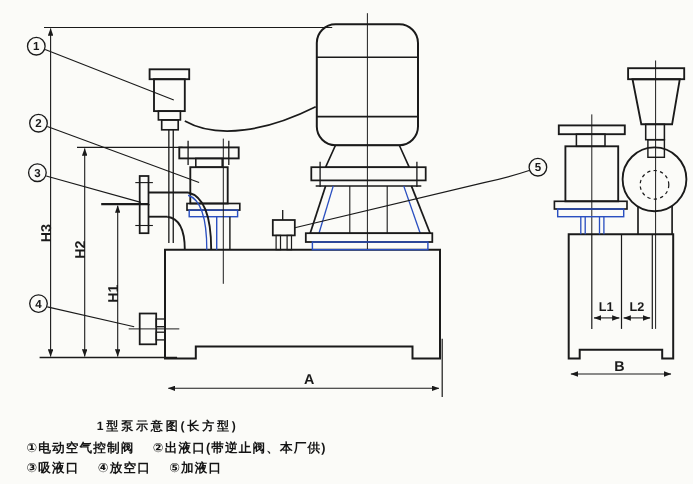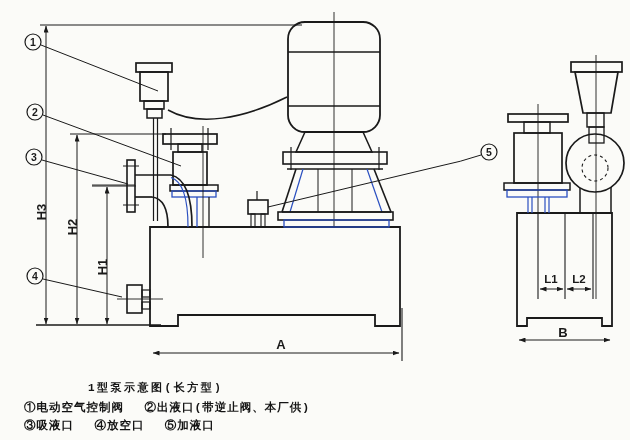--- a/index.html
+++ b/index.html
@@ -1,19 +1,19 @@
 <!DOCTYPE html>
 <html><head>
 <meta charset="utf-8">
 <style>
   html,body{margin:0;padding:0;}
   body{font-family:"Liberation Sans","DejaVu Sans",sans-serif;}
   .page{position:relative;width:630px;height:440px;background:#fbfbf8;overflow:hidden;}
   svg{position:absolute;left:0;top:0;}
-  .caption{position:absolute;color:#141414;font-weight:600;white-space:nowrap;font-family:Liberation Mono, monospace;}
+  .caption{position:absolute;color:#141414;font-weight:600;white-space:nowrap;}
   .cap-title{left:88px;top:380px;font-size:11px;letter-spacing:2.5px;}
   .cap-line1{left:24px;top:400px;font-size:11.5px;letter-spacing:1px;}
   .cap-line2{left:24px;top:418px;font-size:11.5px;letter-spacing:1px;}
   text{font-family:"Liberation Sans","DejaVu Sans",sans-serif;fill:#1a1a1a;}
   .dimlabel{font-size:13px;font-weight:600;}
   .dimlabel-sm{font-size:11.5px;font-weight:600;}
   .callout-num{font-size:10.5px;font-weight:600;}
 </style>
 </head>
 <body>

